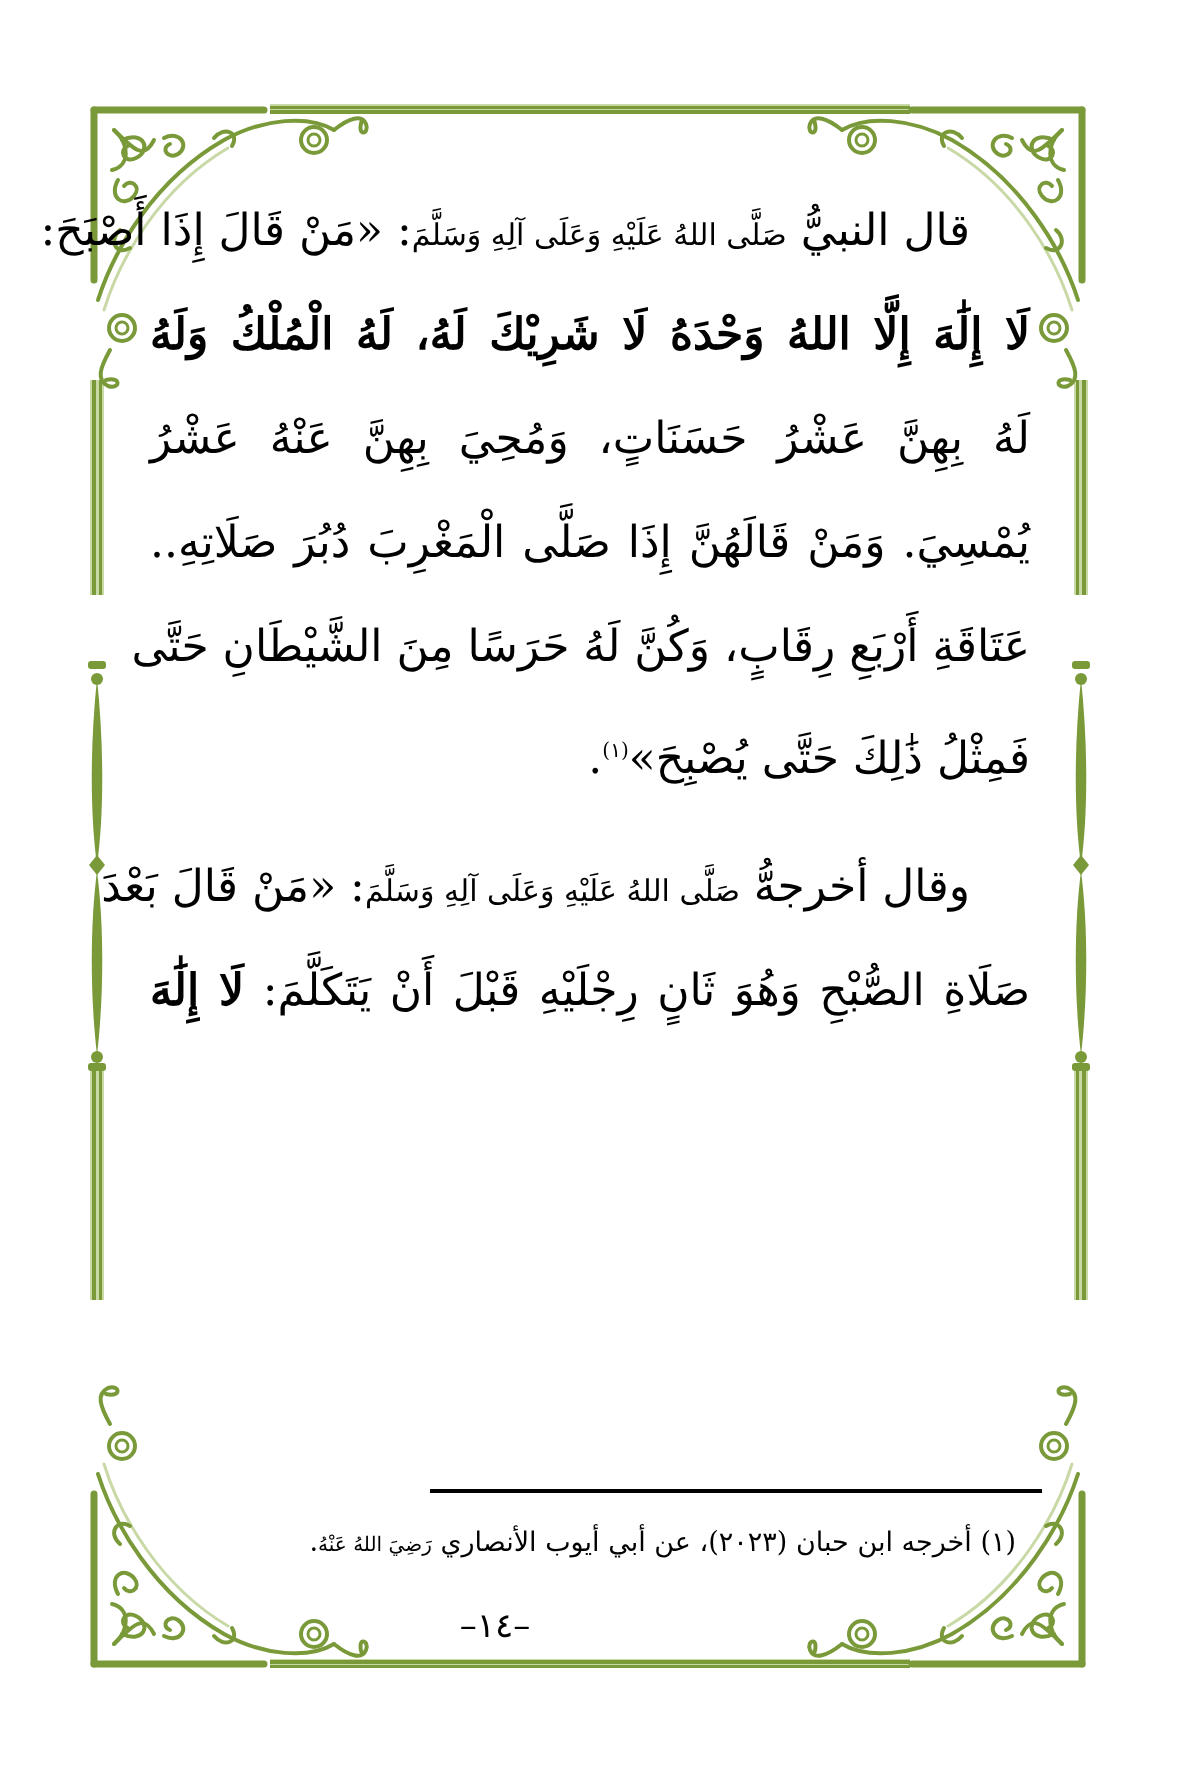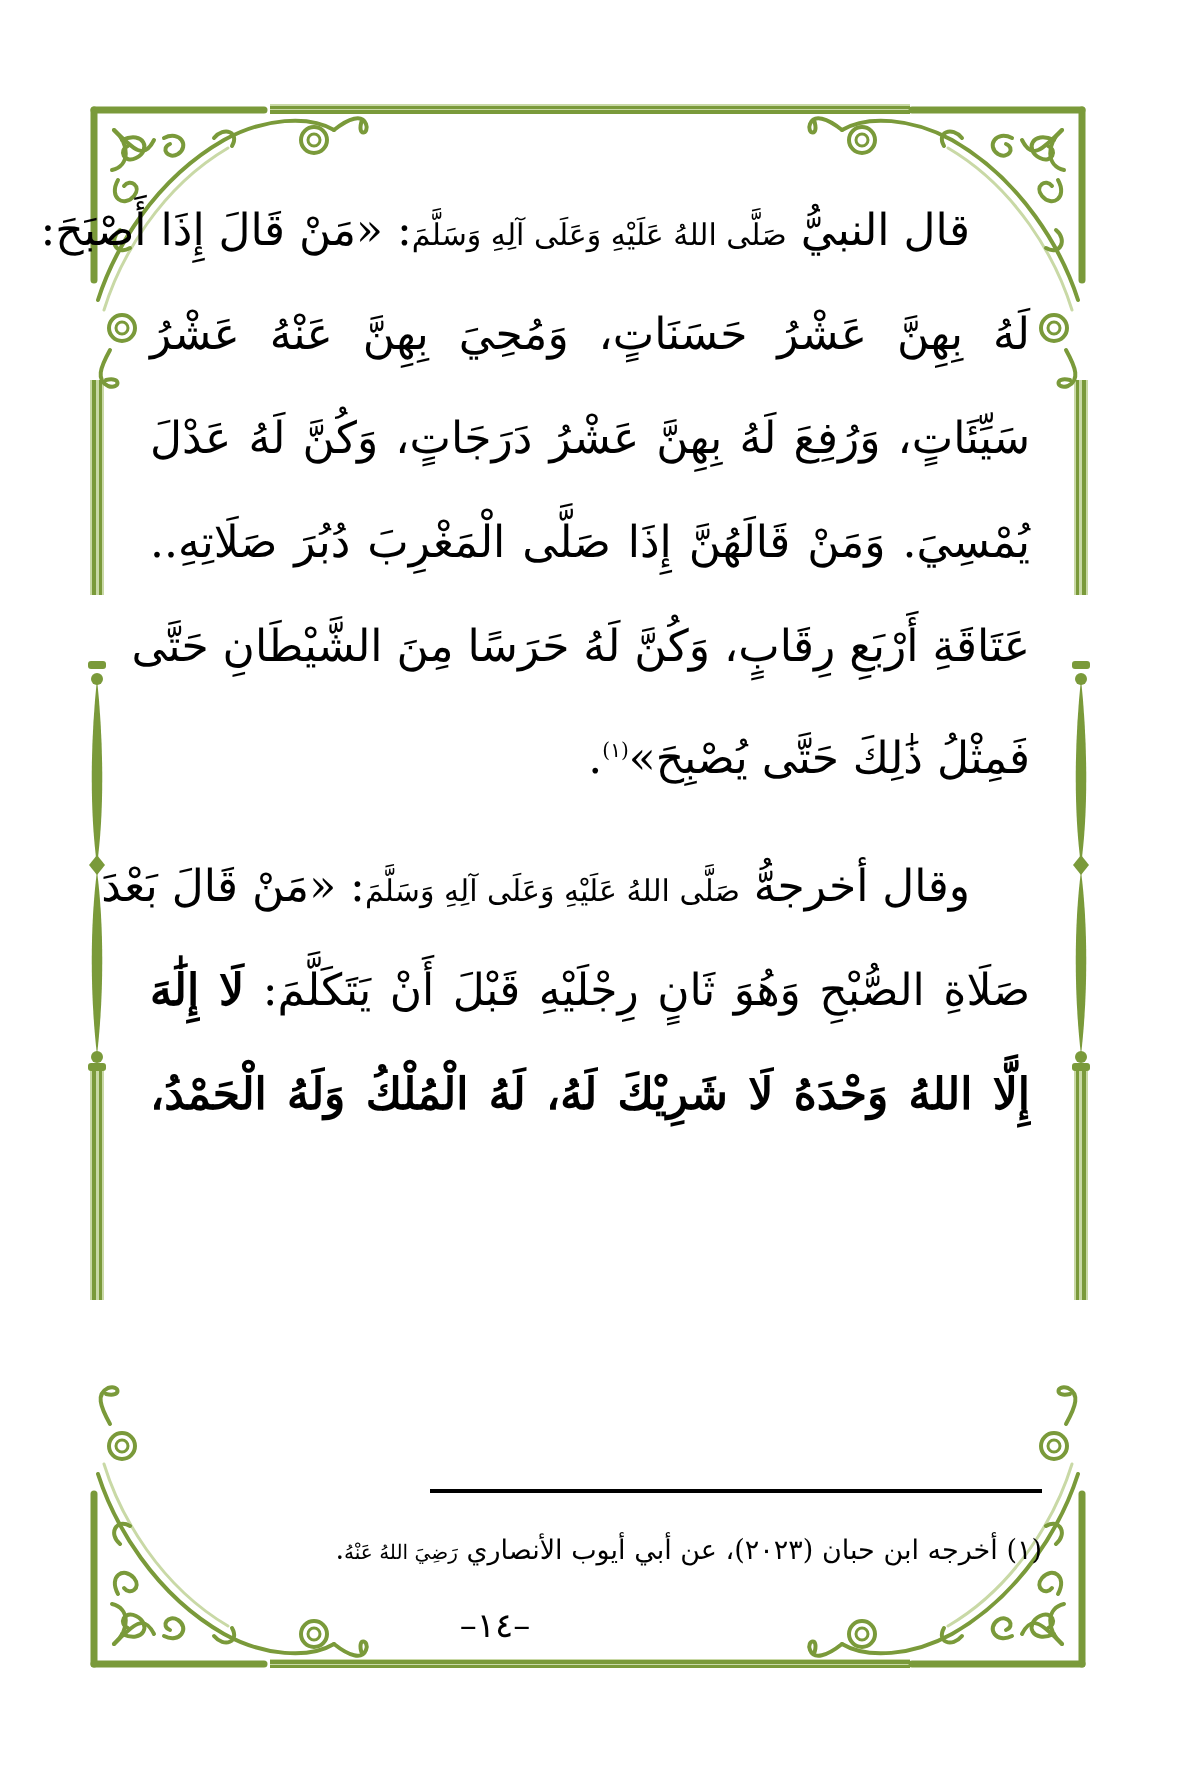--- a/index.html
+++ b/index.html
@@ -16,22 +16,22 @@
           text-align: justify; text-align-last: justify; white-space: nowrap; overflow: visible; }
   .line.last-line { text-align-last: right; }
   .line .bold { font-weight: bold; }
   .line .honorific { font-size: 30px; }
   .line .fnref { font-size: 20px; vertical-align: super; }
   .para-gap { height: 32px; }
   .indent { padding-right: 60px; }
 
   
   .footnote-rule { position: absolute; left: 430px; top: 1489px; width: 612px; height: 4px; background: #000; }
-  .footnote { position: absolute; right: 140px; top: 1528px; width: 880px; direction: rtl;
-              font-size: 27px; line-height: 44px; }
+  .footnote { position: absolute; right: 166px; top: 1528px; width: 880px; direction: rtl;
+              font-size: 27px; line-height: 28px; }
   .footnote .honorific { font-size: 20px; }
 
   .page-number { position: absolute; left: 0; width: 990px; top: 1605px; text-align: center;
                  font-size: 34px; direction: rtl; }
 </style>
 </head>
 <body>
 
 <div class="frame">
   <svg width="1182" height="1773" viewBox="0 0 1182 1773">
@@ -103,46 +103,43 @@
     <use href="#corner" transform="translate(1082,1664) scale(-1,-1)"></use>
   </svg>
 </div>
 
 <div class="text-block">
 
   <div class="line indent">
     <span>قال النبيُّ </span><span class="honorific">صَلَّى اللهُ عَلَيْهِ وَعَلَى آلِهِ وَسَلَّمَ</span><span>: «مَنْ قَالَ إِذَا أَصْبَحَ:</span>
   </div>
   <div class="line">
-    <span>لَهُ بِهِنَّ عَشْرُ حَسَنَاتٍ، وَمُحِيَ بِهِنَّ عَنْهُ عَشْرُ</span>
+    <span class="bold">لَا إِلَٰهَ إِلَّا اللهُ وَحْدَهُ لَا شَرِيْكَ لَهُ، لَهُ الْمُلْكُ وَلَهُ</span>
   </div>
   <div class="line">
-    <span>سَيِّئَاتٍ، وَرُفِعَ لَهُ بِهِنَّ عَشْرُ دَرَجَاتٍ، وَكُنَّ لَهُ عَدْلَ</span>
+    <span>لَهُ بِهِنَّ عَشْرُ حَسَنَاتٍ، وَمُحِيَ بِهِنَّ عَنْهُ عَشْرُ</span>
   </div>
   <div class="line">
     <span>يُمْسِيَ. وَمَنْ قَالَهُنَّ إِذَا صَلَّى الْمَغْرِبَ دُبُرَ صَلَاتِهِ..</span>
   </div>
   <div class="line">
     <span>عَتَاقَةِ أَرْبَعِ رِقَابٍ، وَكُنَّ لَهُ حَرَسًا مِنَ الشَّيْطَانِ حَتَّى</span>
   </div>
   <div class="line last-line">
     <span>فَمِثْلُ ذَٰلِكَ حَتَّى يُصْبِحَ»</span><span class="fnref">(١)</span><span>.</span>
   </div>
 
   <div class="para-gap"></div>
 
   <div class="line indent">
     <span>وقال أخرجهُّ </span><span class="honorific">صَلَّى اللهُ عَلَيْهِ وَعَلَى آلِهِ وَسَلَّمَ</span><span>: «مَنْ قَالَ بَعْدَ</span>
   </div>
   <div class="line">
     <span>صَلَاةِ الصُّبْحِ وَهُوَ ثَانٍ رِجْلَيْهِ قَبْلَ أَنْ يَتَكَلَّمَ: </span><span class="bold">لَا إِلَٰهَ</span>
   </div>
-  <div class="line">
-    <span class="bold">إِلَّا اللهُ وَحْدَهُ لَا شَرِيْكَ لَهُ، لَهُ الْمُلْكُ وَلَهُ الْحَمْدُ،</span>
-  </div>
 </div>
 
 <div class="footnote-rule"></div>
 
 <div class="footnote">
   <span>(١)</span><span> أخرجه ابن حبان (٢٠٢٣)، عن أبي أيوب الأنصاري </span><span class="honorific">رَضِيَ اللهُ عَنْهُ</span><span>.</span>
 </div>
 
 <div class="page-number">–١٤–</div>
 

